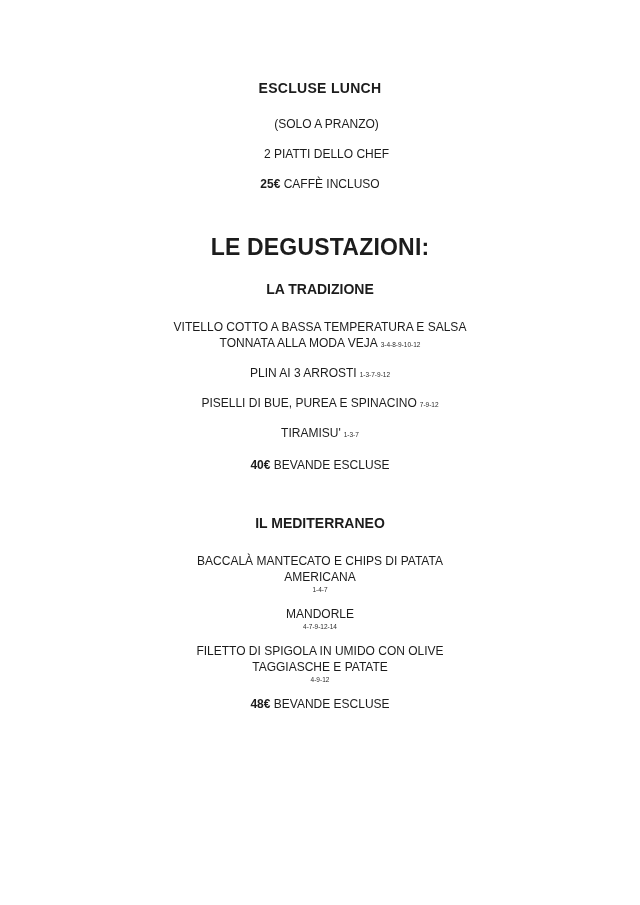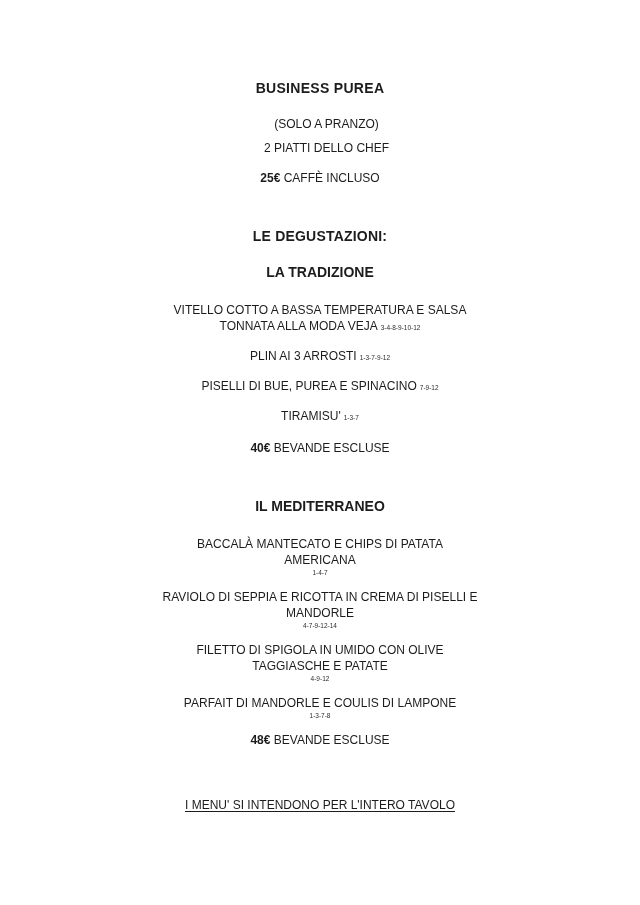--- a/index.html
+++ b/index.html
@@ -24,33 +24,33 @@
   }
   .bl-title {
     font-size: 14px;
     font-weight: bold;
     letter-spacing: 0.3px;
     margin: 0 0 20px 0;
   }
   .subline {
     font-size: 12px;
     line-height: 16px;
-    margin: 8px;
+    margin: 14px;
     padding-left: 13px;
   }
   .price-line {
     font-size: 12px;
     line-height: 16px;
     margin: 14px 0 0 0;
   }
   .price-line .price {
     font-weight: bold;
   }
   .deg-heading {
-    font-size: 14px;
+    font-size: 23px;
     font-weight: bold;
     margin: 42px 0 0 0;
     letter-spacing: 0.2px;
   }
   .menu-name {
     font-size: 14px;
     font-weight: bold;
     margin: 20px 0 0 0;
   }
   .menu-name.second {
@@ -96,21 +96,21 @@
     margin: 50px 0 0 0;
     text-decoration: underline;
     text-underline-offset: 2px;
   }
 </style>
 </head>
 <body>
 
 <div class="page">
 
-  <h1 class="bl-title">BUSINESS PUREA</h1>
+  <h1 class="bl-title">ESCLUSE LUNCH</h1>
   <p class="subline">(SOLO A PRANZO)</p>
   <p class="subline">2 PIATTI DELLO CHEF</p>
   <p class="price-line"><span class="price">25€</span> <span>CAFFÈ INCLUSO</span></p>
 
   <h2 class="deg-heading">LE DEGUSTAZIONI:</h2>
 
   <h3 class="menu-name">LA TRADIZIONE</h3>
   <div class="dishes">
     <p class="dish">
         <span class="line">VITELLO COTTO A BASSA TEMPERATURA E SALSA</span>
@@ -123,31 +123,25 @@
   <p class="menu-price"><span class="price">40€</span> <span>BEVANDE ESCLUSE</span></p>
 
   <h3 class="menu-name second">IL MEDITERRANEO</h3>
   <div class="dishes">
     <p class="dish">
         <span class="line">BACCALÀ MANTECATO E CHIPS DI PATATA</span>
         <span class="line">AMERICANA</span>
         <span class="alg-below">1-4-7</span>
       </p>
     <p class="dish">
-        <span class="line">RAVIOLO DI SEPPIA E RICOTTA IN CREMA DI PISELLI E</span>
         <span class="line">MANDORLE</span>
         <span class="alg-below">4-7-9-12-14</span>
       </p>
     <p class="dish">
         <span class="line">FILETTO DI SPIGOLA IN UMIDO CON OLIVE</span>
         <span class="line">TAGGIASCHE E PATATE</span>
         <span class="alg-below">4-9-12</span>
       </p>
-    <p class="dish">
-        <span class="line">PARFAIT DI MANDORLE E COULIS DI LAMPONE</span>
-        <span class="alg-below">1-3-7-8</span>
-      </p>
   </div>
   <p class="menu-price second"><span class="price">48€</span> <span>BEVANDE ESCLUSE</span></p>
 
-  <p class="footer-note">I MENU' SI INTENDONO PER L'INTERO TAVOLO</p>
 
 </div>
 
 </body></html>

